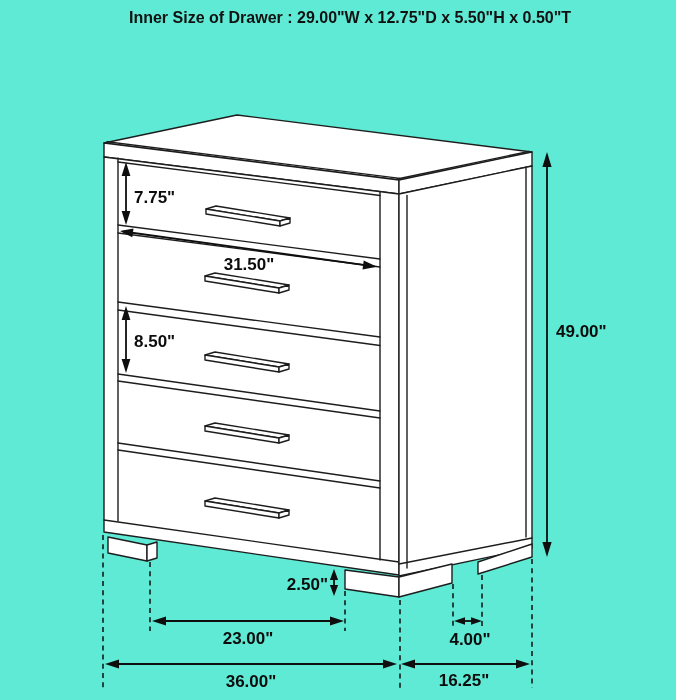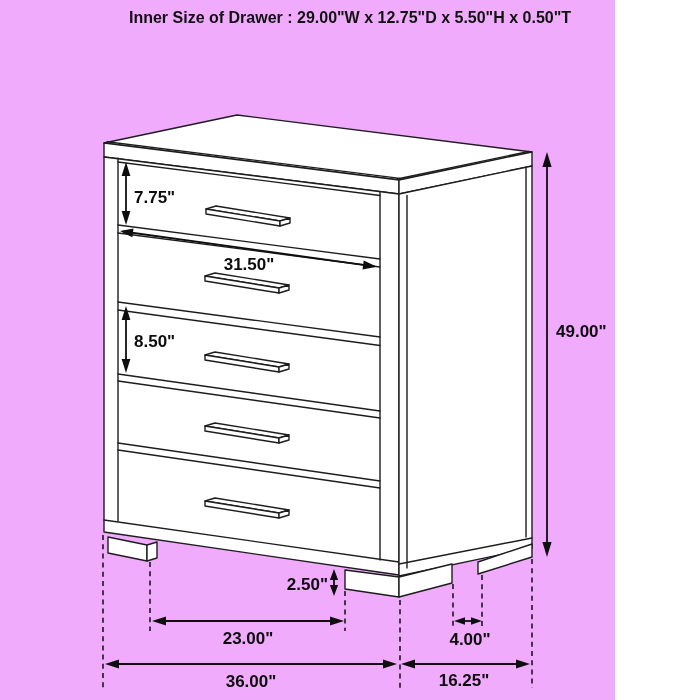--- a/index.html
+++ b/index.html
@@ -2,23 +2,23 @@
 <html><head>
 <meta charset="utf-8">
 <style>
   html, body {
     margin: 0;
     padding: 0;
     background: #ffffff;
   }
   .frame {
     position: relative;
-    width: 615px;
+    width: 676px;
     height: 700px;
-    background: #f0abfc;
+    background: #5eead4;
     overflow: hidden;
     font-family: "Liberation Sans", sans-serif;
   }
   .title {
     position: absolute;
     top: 9px;
     left: 0;
     width: 700px;
     text-align: center;
     font-size: 16px;

